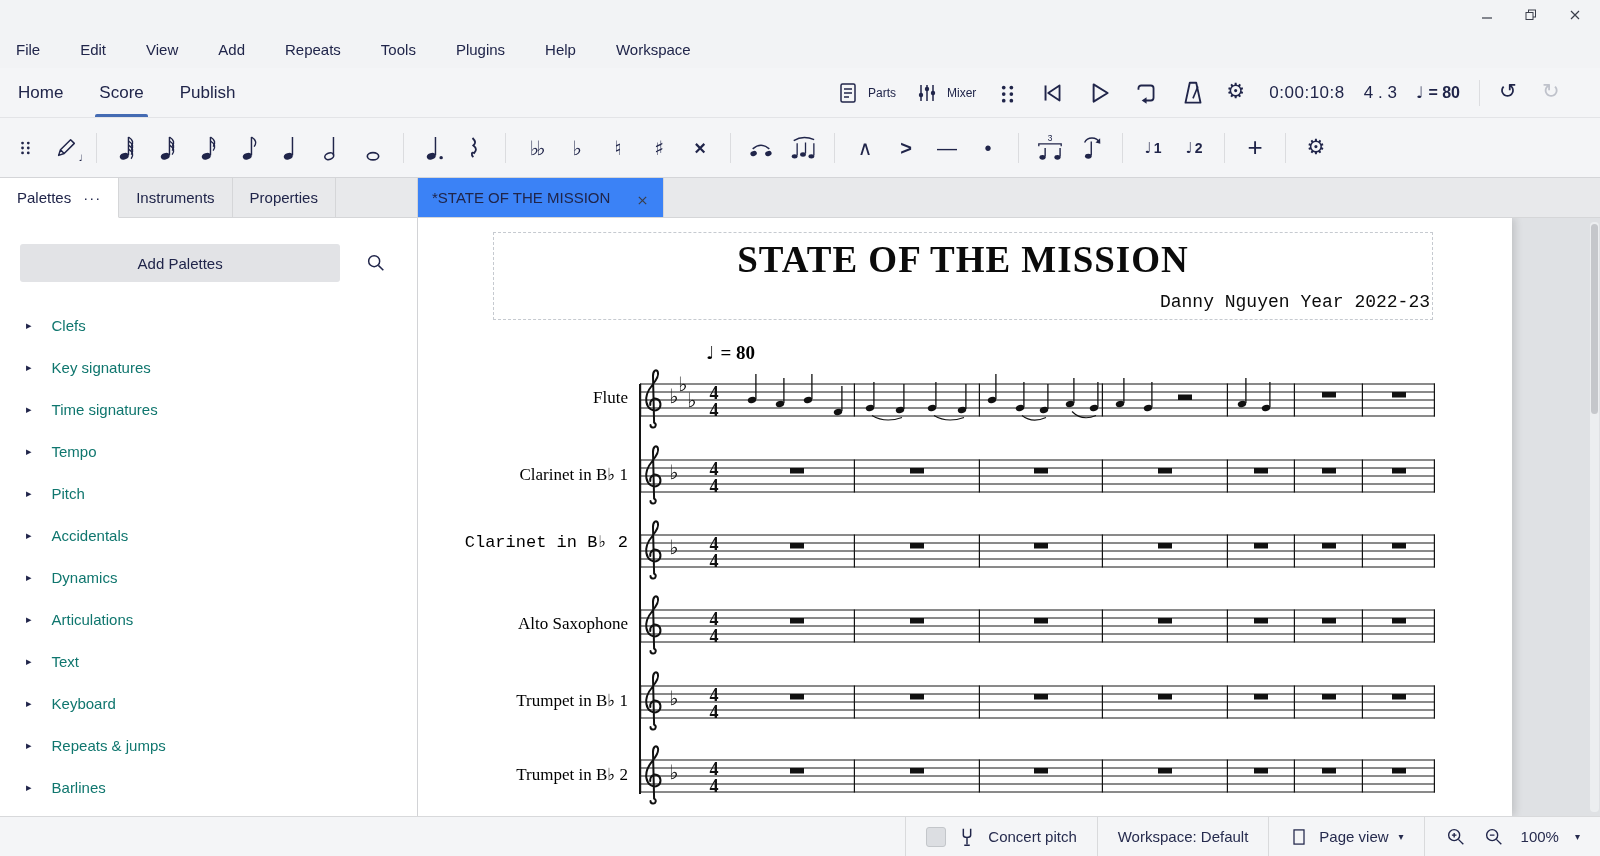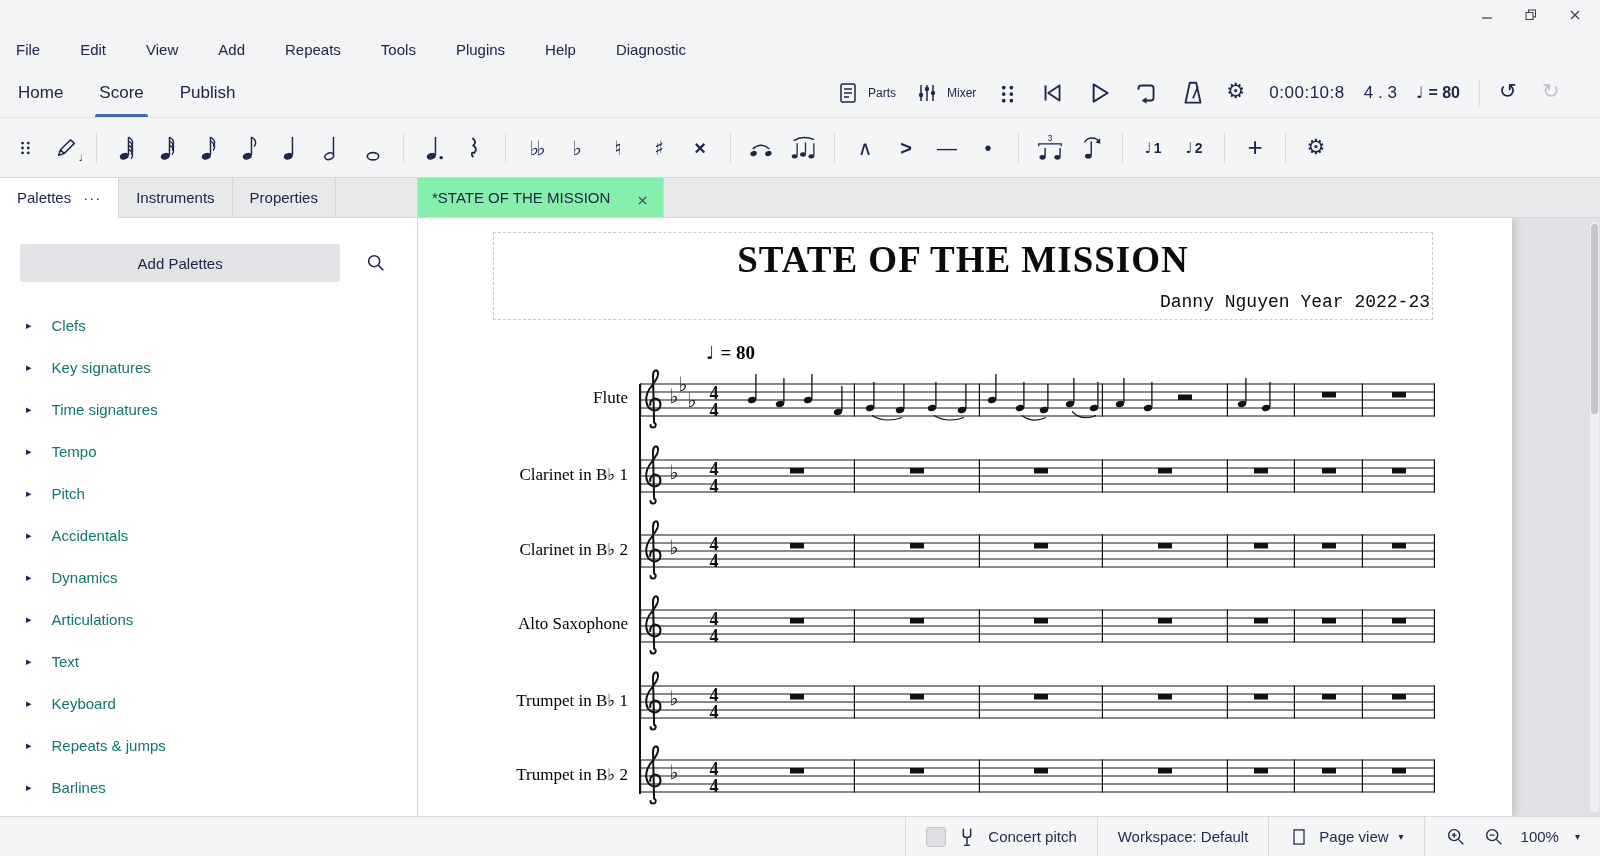--- a/index.html
+++ b/index.html
@@ -60,21 +60,21 @@
   .add-btn { width:330px; height:38px; background:#e2e3e6; border-radius:3px; display:flex; align-items:center; justify-content:center; font-size:15px; color:#20254a; }
   .search-btn { width:44px; height:38px; display:flex; align-items:center; justify-content:center; }
   .palette-list { margin-top:22px; }
   .palette-item { height:42px; display:flex; align-items:center; padding-left:26px; gap:20px; }
   .pl-arrow { font-size:11px; color:#20254a; }
   .pl-label { font-size:15px; font-weight:500; color:#0f766e; }
 
   
   .docarea { flex:1; display:flex; flex-direction:column; min-width:0; }
   .doc-tabs { height:40px; flex:0 0 40px; background:#e8e9eb; border-bottom:1px solid #d5d6d8; display:flex; }
-  .doc-tab { min-width:246px; background:#86efac; display:flex; align-items:center; gap:12px; padding:0 14px; font-size:15px; border-right:1px solid #d5d6d8; color:#20254a; }
+  .doc-tab { min-width:246px; background:#3b82f6; display:flex; align-items:center; gap:12px; padding:0 14px; font-size:15px; border-right:1px solid #d5d6d8; color:#20254a; }
   .doc-tab .close { margin-left:auto; width:12px; height:12px; color:#3a3e4a; }
 
   .canvas { flex:1; position:relative; background:#dfe1e4; overflow:hidden; }
   .page { position:absolute; left:0; top:0; bottom:0; width:1094px; background:#ffffff; box-shadow:3px 0 8px rgba(0,0,0,.14); }
   .vscroll { position:absolute; right:1px; top:4px; bottom:4px; width:9px; border-radius:4px; background:#eceef0; }
   .vthumb { position:absolute; top:2px; left:1px; width:7px; height:190px; border-radius:4px; background:#c5c7cb; }
 
   
   .title-frame { position:absolute; left:75px; top:14px; width:940px; height:88px; border:1px dashed #c6cad0; }
   .score-title { position:absolute; left:75px; top:20px; width:940px; text-align:center; font-family:"Liberation Serif","DejaVu Serif","DejaVu Sans",serif; font-weight:bold; font-size:37px; letter-spacing:1px; color:#0b0b0b; }
@@ -118,21 +118,21 @@
 
   <div class="menubar">
       <span class="menu-item">File</span>
       <span class="menu-item">Edit</span>
       <span class="menu-item">View</span>
       <span class="menu-item">Add</span>
       <span class="menu-item">Repeats</span>
       <span class="menu-item">Tools</span>
       <span class="menu-item">Plugins</span>
       <span class="menu-item">Help</span>
-      <span class="menu-item">Diagnostic</span>
+      <span class="menu-item">Workspace</span>
     </div>
 
   <div class="toolbar1">
     <div class="tabs">
         <div class="tab">Home</div>
         <div class="tab active">Score</div>
         <div class="tab">Publish</div>
       </div>
 
     <div class="tb-right">
@@ -535,21 +535,21 @@
                 <text x="74" y="35" text-anchor="middle" font-size="18" font-weight="bold" font-family="Liberation Serif, DejaVu Serif, serif" fill="#111">4</text>
                 <text x="74" y="51.5" text-anchor="middle" font-size="18" font-weight="bold" font-family="Liberation Serif, DejaVu Serif, serif" fill="#111">4</text>
                 <rect x="150" y="28" width="14" height="5.5" fill="#111"></rect>
                 <rect x="270" y="28" width="14" height="5.5" fill="#111"></rect>
                 <rect x="394" y="28" width="14" height="5.5" fill="#111"></rect>
                 <rect x="518" y="28" width="14" height="5.5" fill="#111"></rect>
                 <rect x="614" y="28" width="14" height="5.5" fill="#111"></rect>
                 <rect x="682" y="28" width="14" height="5.5" fill="#111"></rect>
                 <rect x="752" y="28" width="14" height="5.5" fill="#111"></rect>
               </svg></div>
-            <div class="stave-label" style="top: 321px;">Clarinet in B♭ 2</div>
+            <div class="stave-label" style="top: 313px; font-family: Liberation Mono, monospace;">Clarinet in B♭ 2</div>
             <div class="stave" style="top: 297px;"><svg width="795" height="72" viewBox="0 0 795 72">
                 <line x1="0" y1="20" x2="795" y2="20" stroke="#141414" stroke-width="1"></line>
                 <line x1="0" y1="28" x2="795" y2="28" stroke="#141414" stroke-width="1"></line>
                 <line x1="0" y1="36" x2="795" y2="36" stroke="#141414" stroke-width="1"></line>
                 <line x1="0" y1="44" x2="795" y2="44" stroke="#141414" stroke-width="1"></line>
                 <line x1="0" y1="52" x2="795" y2="52" stroke="#141414" stroke-width="1"></line>
                 <line x1="0.6" y1="19.5" x2="0.6" y2="52.5" stroke="#141414" stroke-width="1.2"></line>
                 <line x1="214.4" y1="19.5" x2="214.4" y2="52.5" stroke="#141414" stroke-width="1.2"></line>
                 <line x1="339.4" y1="19.5" x2="339.4" y2="52.5" stroke="#141414" stroke-width="1.2"></line>
                 <line x1="462.4" y1="19.5" x2="462.4" y2="52.5" stroke="#141414" stroke-width="1.2"></line>

